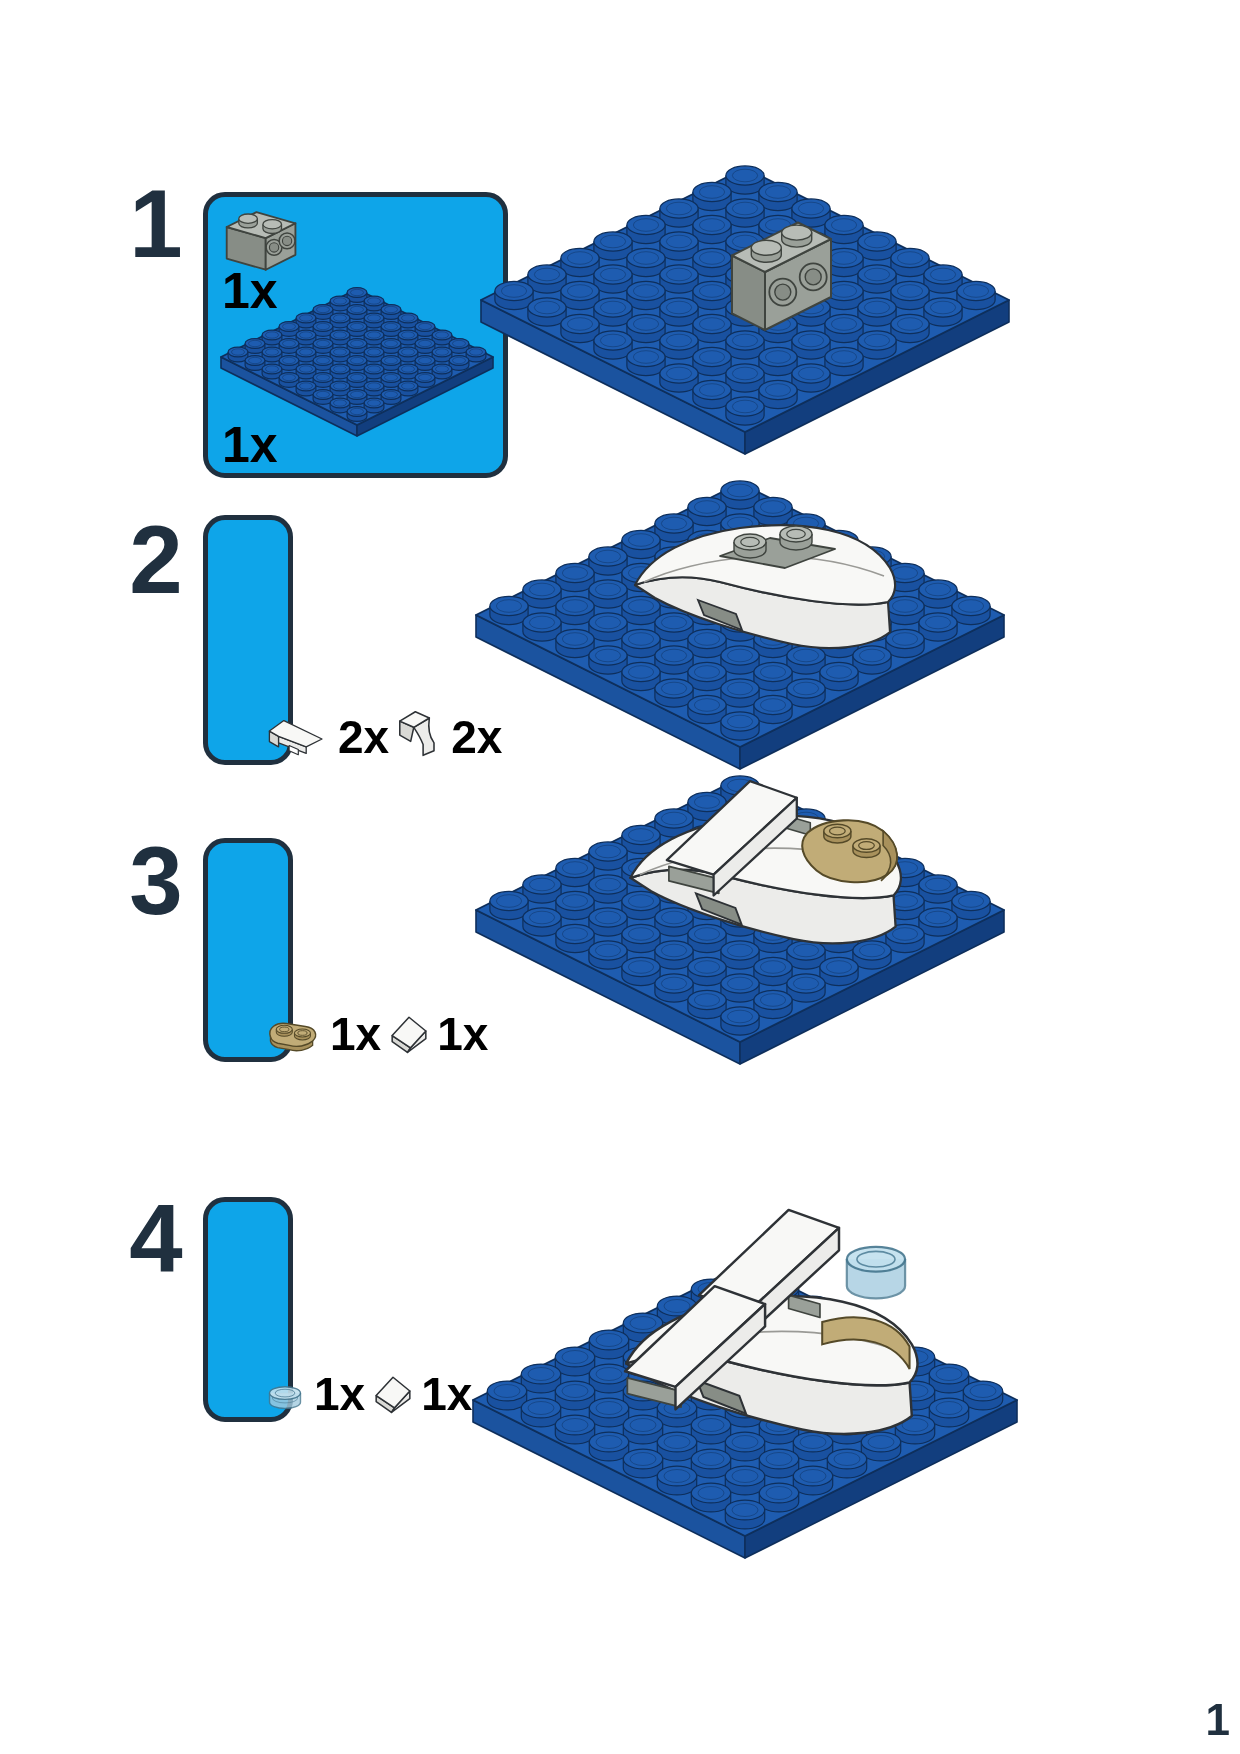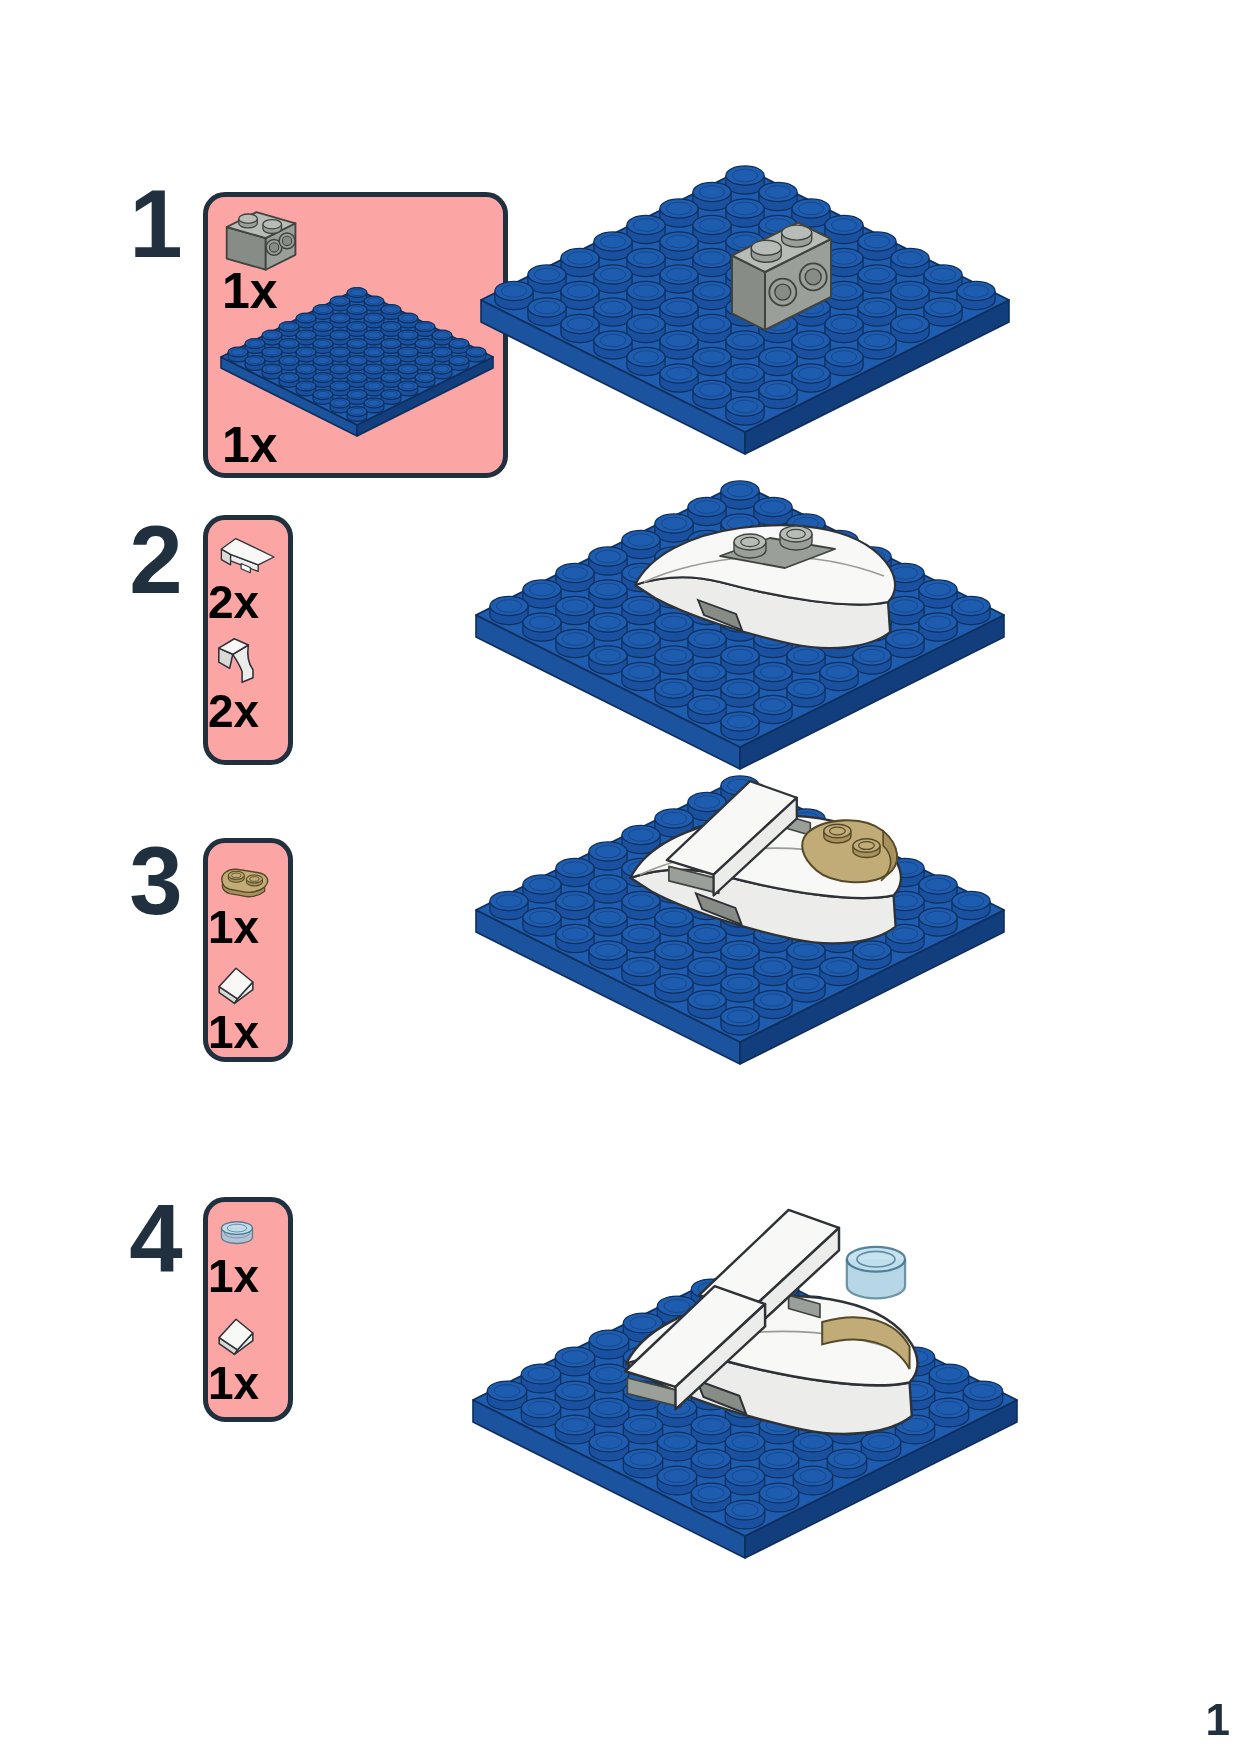--- a/index.html
+++ b/index.html
@@ -1,25 +1,25 @@
 <!DOCTYPE html>
 <html><head>
 <meta charset="utf-8">
 <style>
   html,body{margin:0;padding:0;background:#ffffff;}
   .page{position:relative;width:1240px;height:1754px;background:#fff;overflow:hidden;
         font-family:"Liberation Sans",sans-serif;}
   .step-number{position:absolute;width:86px;text-align:center;font-size:96px;font-weight:bold;
                line-height:1;letter-spacing:-2px;}
-  .parts-box{position:absolute;background:#fca5a5;border:5px solid #a16207;border-radius:22px;box-sizing:border-box;}
+  .parts-box{position:absolute;background:#0ea5e9;border:5px solid #a16207;border-radius:22px;box-sizing:border-box;padding-left:48px;}
   .box1{left:203px;top:192px;width:305px;height:286px;}
   .box2{left:203px;top:515px;width:90px;height:250px;}
   .box3{left:203px;top:838px;width:90px;height:224px;}
   .box4{left:203px;top:1197px;width:90px;height:225px;}
-  .pbox-narrow{display:flex;flex-direction:column;align-items:flex-start;padding-top:12px;}
+  .pbox-narrow{display:flex;flex-direction:row;align-items:flex-end;padding-top:12px;}
   .cnt{font-size:46px;font-weight:bold;color:#000;line-height:0.98;margin-top:2px;}
   .box1 .cnt{position:absolute;left:14px;margin:0;font-size:50px;}
   .c1{top:70px;} .c2{top:224px;}
   .pi{line-height:0;}
   .pi.m8{margin-top:8px;} .pi.m6{margin-top:6px;}
   .brick-icon{position:absolute;left:8px;top:4px;}
   .plate8-icon{position:absolute;left:4px;top:84px;}
   .render{position:absolute;line-height:0;}
   .r1{left:460px;top:150px;} .r2{left:455px;top:455px;} .r3{left:455px;top:742px;} .r4{left:450px;top:1172px;}
   .page-number{position:absolute;left:1180px;top:1698px;width:50px;text-align:right;

